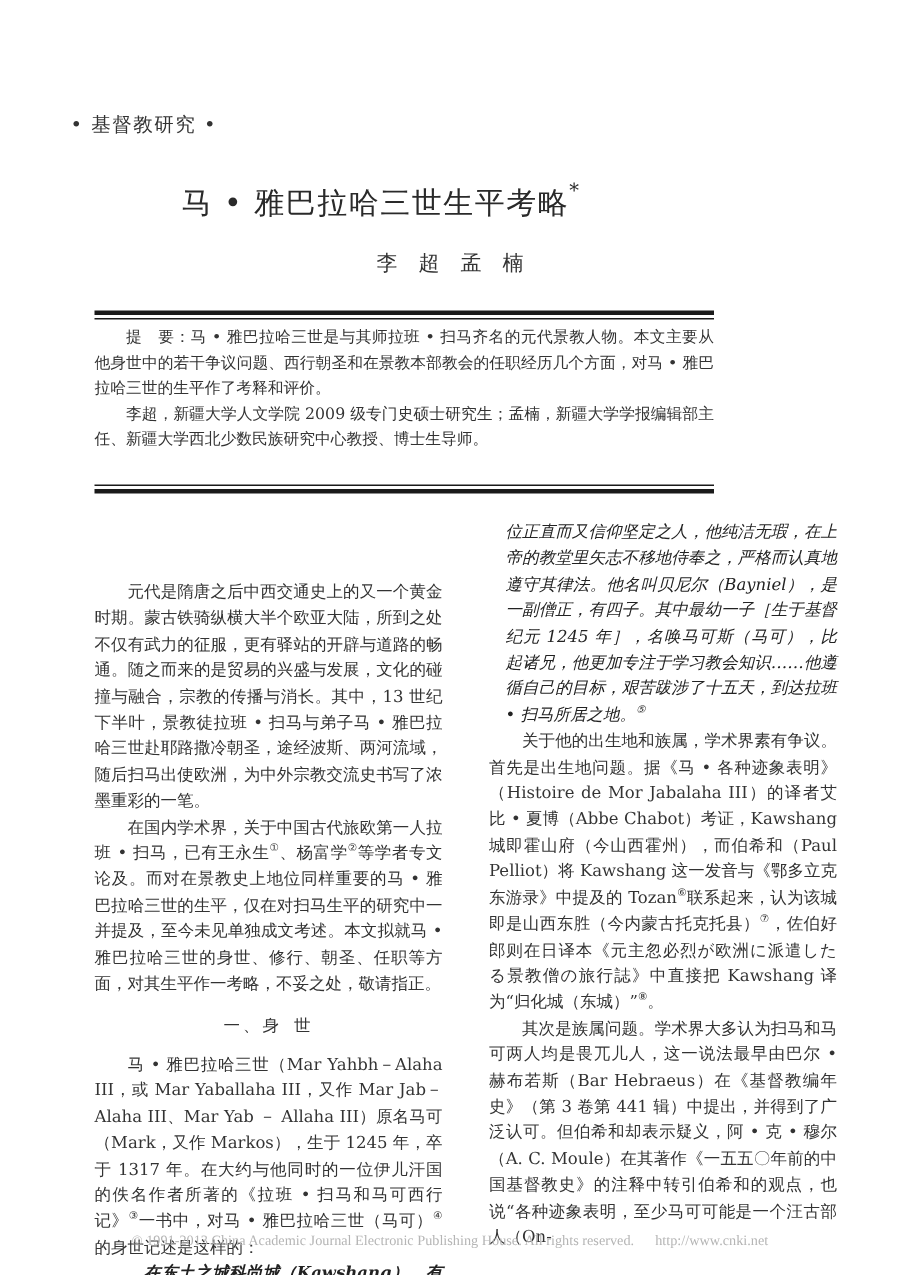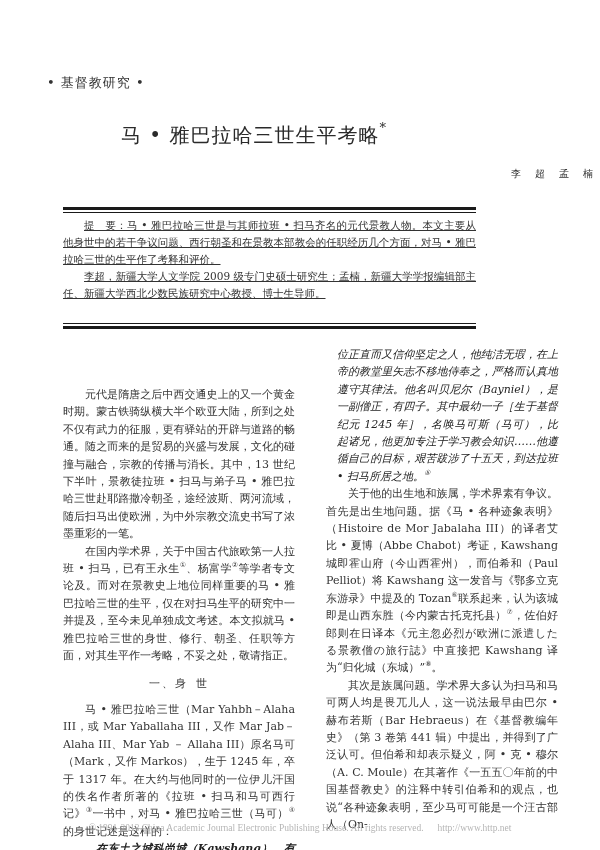--- a/index.html
+++ b/index.html
@@ -1,29 +1,29 @@
 <!DOCTYPE html>
 <html><head>
 <meta charset="utf-8">
 <style>
   html, body { margin:0; padding:0; background:#ffffff; }
   body { width:600px; height:850px; position:relative; overflow:hidden;
          font-family:"DejaVu Serif","Liberation Serif",serif; color:#2a2a2a; }
   .section-tag { position:absolute; left:47px; top:74px; font-size:13px; letter-spacing:1px; color:#333; }
   .title { position:absolute; left:0; width:508px; top:122px; text-align:center; font-size:20px; letter-spacing:1px; color:#2a2a2a; }
   .title sup { font-size:13px; vertical-align:top; position:relative; top:-2px; }
-  .authors { position:absolute; left:0; width:600px; top:167px; text-align:right; font-size:10px; color:#333; word-spacing:10px; }
+  .authors { position:absolute; left:0; width:600px; top:167px; text-align:center; font-size:14px; color:#333; word-spacing:10px; }
   .authors span { margin:0 7px; }
   .rule-top { position:absolute; left:63px; width:413px; top:207px; }
   .rule-bot { position:absolute; left:63px; width:413px; top:323px; }
   .rule-thick { height:3px; background:#1a1a1a; }
   .rule-thin { height:1px; background:#1a1a1a; margin-top:2px; }
   .rule-bot .rule-thin { margin-top:0; margin-bottom:2px; }
   .abstract { position:absolute; left:63px; width:413px; top:217px; font-size:10.5px; line-height:17px; color:#333; }
-  .abstract p { margin:0; text-indent:2em; text-align:justify;text-decoration:underline; }
+  .abstract p { margin:0; text-indent:2em; text-align:justify; }
   .abstract .label { letter-spacing:0; }
   .col { position:absolute; top:346px; width:232px; font-size:11px; line-height:17.4px; color:#333; }
   .col-left { left:63px;margin-top:40px; }
   .col-right { left:326px; }
   .col p { margin:0; text-indent:2em; text-align:justify; }
   .col p.quote { font-style:italic; text-indent:2em; padding-left:0; margin-left:1em; margin-right:0; color:#222;font-weight:bold; }
   .col p.quote-cont { font-style:italic; margin-left:1em; color:#222; text-indent:0; }
   .col .heading { text-align:center; text-indent:0; margin:10px 0 9px; letter-spacing:2px; }
   .col .heading span { margin:0 4px; }
   sup.fn { font-size:7px; vertical-align:super; line-height:0; }
@@ -64,13 +64,13 @@
   <p><span>马 • 雅巴拉哈三世（Mar Yahbh－Alaha III，或 Mar Yaballaha III，又作 Mar Jab－Alaha III、Mar Yab － Allaha III）原名马可（Mark，又作 Markos），生于 1245 年，卒于 1317 年。在大约与他同时的一位伊儿汗国的佚名作者所著的《拉班 • 扫马和马可西行记》</span><sup class="fn">③</sup><span>一书中，对马 • 雅巴拉哈三世（马可）</span><sup class="fn">④</sup><span>的身世记述是这样的：</span></p>
   <p class="quote">在东土之城科尚城（Kawshang），有一</p>
 </div>
 
 <div class="col col-right">
   <p class="quote-cont"><span>位正直而又信仰坚定之人，他纯洁无瑕，在上帝的教堂里矢志不移地侍奉之，严格而认真地遵守其律法。他名叫贝尼尔（Bayniel），是一副僧正，有四子。其中最幼一子［生于基督纪元 1245 年］，名唤马可斯（马可），比起诸兄，他更加专注于学习教会知识……他遵循自己的目标，艰苦跋涉了十五天，到达拉班 • 扫马所居之地。</span><sup class="fn">⑤</sup></p>
   <p><span>关于他的出生地和族属，学术界素有争议。首先是出生地问题。据《马 • 各种迹象表明》（Histoire de Mor Jabalaha III）的译者艾比 • 夏博（Abbe Chabot）考证，Kawshang 城即霍山府（今山西霍州），而伯希和（Paul Pelliot）将 Kawshang 这一发音与《鄂多立克东游录》中提及的 Tozan</span><sup class="fn">⑥</sup><span>联系起来，认为该城即是山西东胜（今内蒙古托克托县）</span><sup class="fn">⑦</sup><span>，佐伯好郎则在日译本《元主忽必烈が欧洲に派遣したる景教僧の旅行誌》中直接把 Kawshang 译为“归化城（东城）”</span><sup class="fn">⑧</sup><span>。</span></p>
   <p>其次是族属问题。学术界大多认为扫马和马可两人均是畏兀儿人，这一说法最早由巴尔 • 赫布若斯（Bar Hebraeus）在《基督教编年史》（第 3 卷第 441 辑）中提出，并得到了广泛认可。但伯希和却表示疑义，阿 • 克 • 穆尔（A. C. Moule）在其著作《一五五〇年前的中国基督教史》的注释中转引伯希和的观点，也说“各种迹象表明，至少马可可能是一个汪古部人（On-</p>
 </div>
 
-<div class="footer"><span>© 1991-2013 China Academic Journal Electronic Publishing House. All rights reserved.</span><span class="url">http://www.http.net</span></div>
+<div class="footer"><span>© 1991-2013 China Academic Journal Electronic Publishing House. All rights reserved.</span><span class="url">http://www.cnki.net</span></div>
 
 </body></html>

